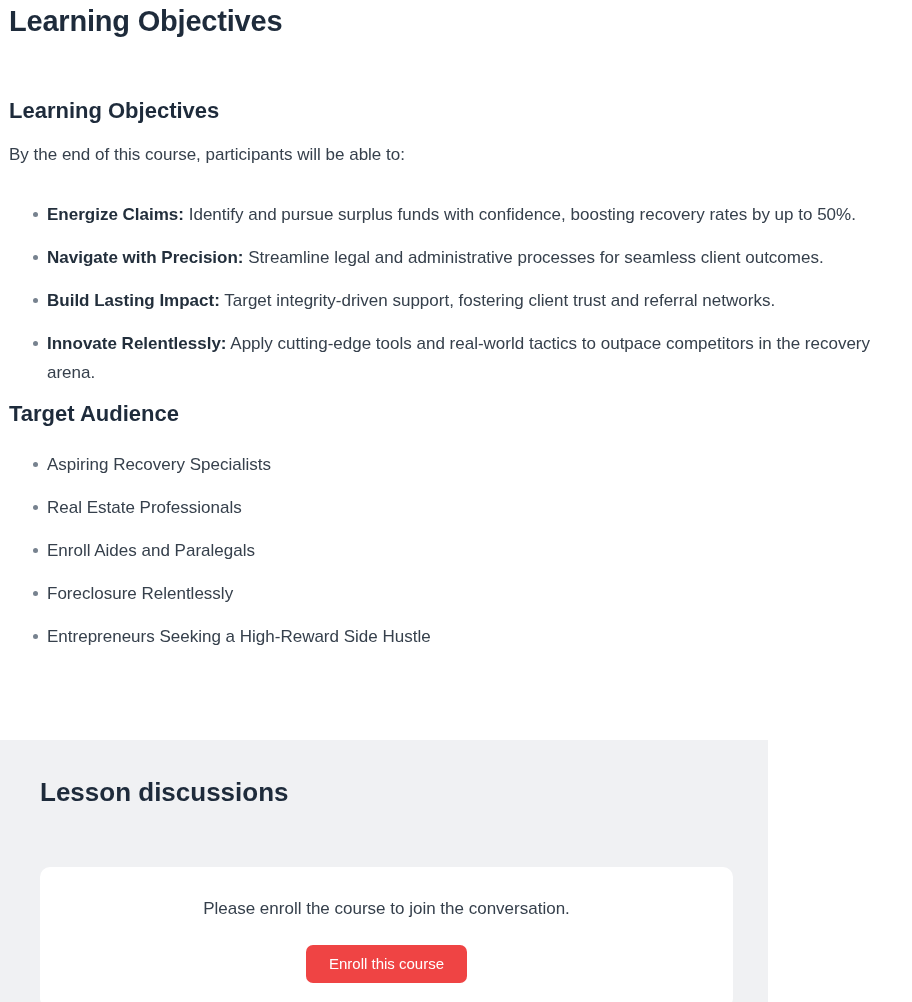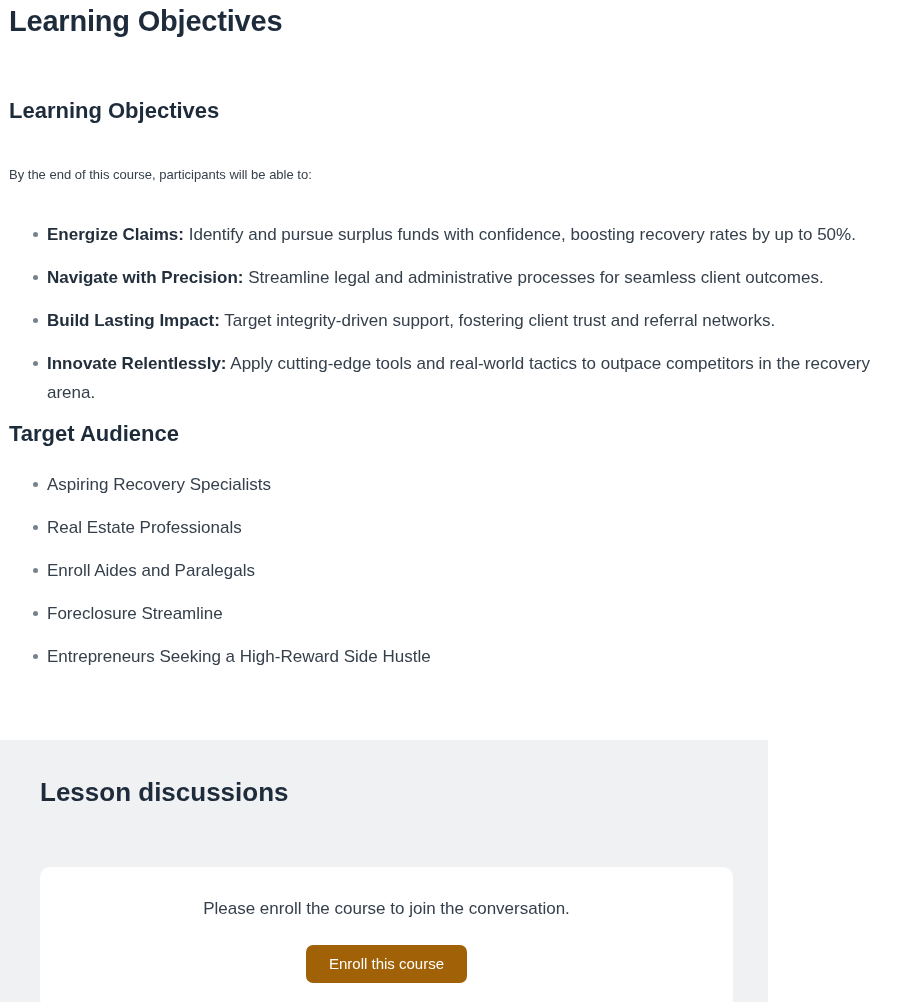--- a/index.html
+++ b/index.html
@@ -30,22 +30,22 @@
   .section-heading {
     margin: 0;
     font-size: 22px;
     line-height: 26px;
     font-weight: 700;
     color: #1e2b3b;
   }
   .heading-lo { margin-top: 60px; }
   .heading-ta { margin-top: 14px; }
   .intro {
-    margin: 40px 0 0 0;
-    font-size: 13px;
+    margin: 20px 0 0 0;
+    font-size: 17px;
     line-height: 22px;
     color: #36404c;
   }
   ul.bullet-list {
     list-style: none;
     margin: 34px 0 0 0;
     padding: 0 0 0 38px;
   }
   ul.bullet-list li {
     position: relative;
@@ -96,21 +96,21 @@
   }
   .card-message {
     margin: 0;
     font-size: 17px;
     line-height: 22px;
     color: #36404c;
   }
   .enroll-button {
     margin-top: 25px;
     display: inline-block;
-    background: #a16207;
+    background: #ef4444;
     color: #ffffff;
     font-family: inherit;
     font-size: 15px;
     line-height: 18px;
     padding: 10px 23px;
     border: none;
     border-radius: 7px;
     cursor: pointer;
   }
 </style>
@@ -142,21 +142,21 @@
       <span>Apply cutting-edge tools and real-world tactics to outpace competitors in the recovery arena.</span>
     </li>
   </ul>
 
   <h2 class="section-heading heading-ta">Target Audience</h2>
 
   <ul class="bullet-list audience-list">
     <li>Aspiring Recovery Specialists</li>
     <li>Real Estate Professionals</li>
     <li>Enroll Aides and Paralegals</li>
-    <li>Foreclosure Streamline</li>
+    <li>Foreclosure Relentlessly</li>
     <li>Entrepreneurs Seeking a High-Reward Side Hustle</li>
   </ul>
 </div>
 
 <div class="discussion-section">
   <h2 class="discussion-heading">Lesson discussions</h2>
 
   <div class="discussion-card">
     <p class="card-message">Please enroll the course to join the conversation.</p>
     <button class="enroll-button">Enroll this course</button>

